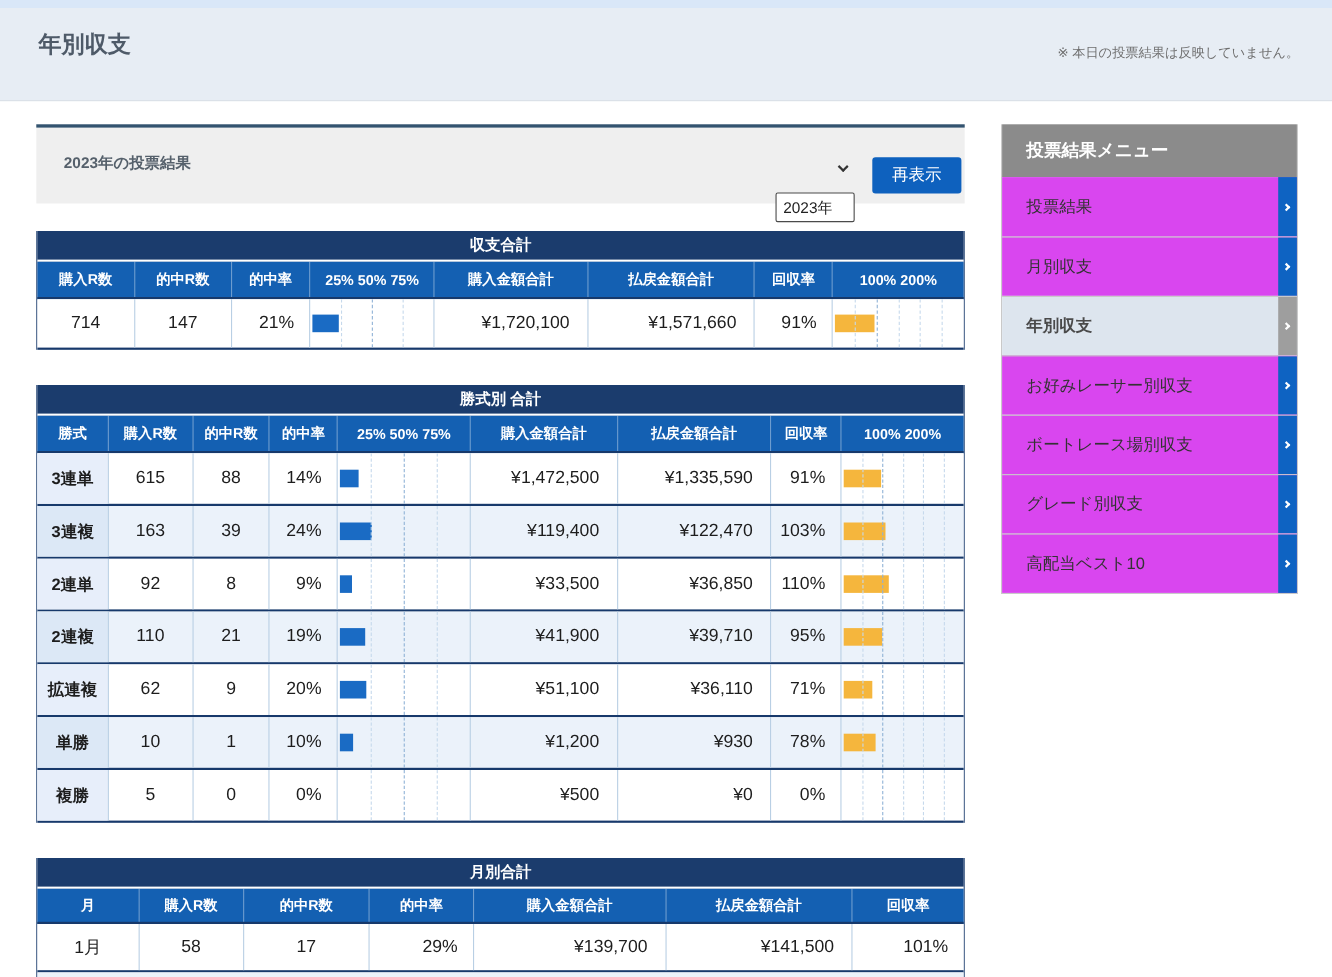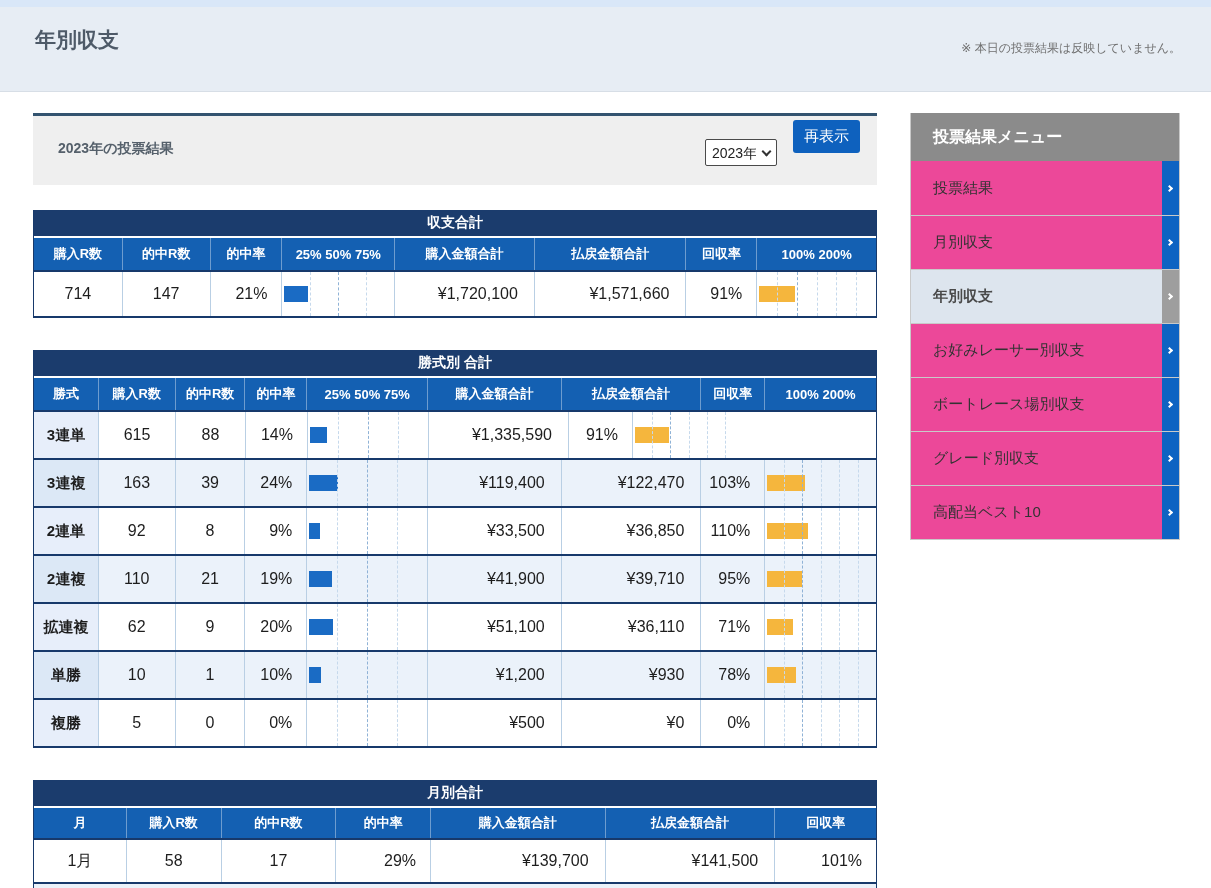--- a/index.html
+++ b/index.html
@@ -13,24 +13,24 @@
   .page-title { position:absolute; left:35px; top:26px; font-size:21px; font-weight:bold; color:#4e5a68; }
   .page-note { position:absolute; right:30px; top:40px; font-size:12px; color:#6f6f6f; }
 
   
   .section-head { position:absolute; left:33px; top:113px; width:844px; height:72px;
     background:#efefef; border-top:3px solid #33536f; }
   .section-title { position:absolute; left:25px; top:24px; font-size:14px; font-weight:bold; color:#55606b; }
   .select-wrap { position:absolute; left:672px; top:23px; width:72px; height:27px; }
   .select-wrap select { width:100%; height:100%; border:1px solid #4a4a4a; border-radius:2px;
     background:#fff; font-size:14px; color:#222; padding:0 20px 0 6px;
-    -webkit-appearance:none; appearance:none; font-family:inherit; }
+    -webkit-appearance:none; appearance:none; font-family:inherit;margin-top:36px; }
   .select-caret { position:absolute; right:7px; top:9px; width:7px; height:7px;
     border-right:2px solid #333; border-bottom:2px solid #333; transform:rotate(45deg); pointer-events:none; }
-  .redisplay-btn { position:absolute; left:760px; top:4px; width:67px; height:33px;
+  .redisplay-btn { position:absolute; left:760px; top:27px; width:81px; height:33px;
     background:#0e61be; color:#fff; border:none; border-radius:3px; font-size:15px;
     font-family:inherit; cursor:pointer; }
 
   
   .tbl { position:absolute; width:844px; border-left:1px solid #17396b; border-right:1px solid #17396b; }
   .tbl-title { height:28px; background:#1b3c6d; border-bottom:2px solid #fff;
     color:#fff; font-weight:bold; font-size:14px; display:flex; align-items:center; justify-content:center; }
   .thead { display:flex; background:#1460b2; border-bottom:2px solid #17396b; }
   .thead .cell { color:#fff; font-weight:bold; font-size:13px; display:flex; align-items:center; justify-content:center; }
   .thead .cell + .cell { border-left:1px solid rgba(255,255,255,.38); }
@@ -70,21 +70,21 @@
   #table-monthly .trow { height:44px; }
   .t3c1{width:92px}.t3c2{width:95px}.t3c3{width:115px}.t3c4{width:95px}
   .t3c5{width:175px}.t3c6{width:170px}.t3c7{width:102px}
   .next-row-sliver { height:6px; background:#ebf2fa; }
 
   
   .sidebar { position:absolute; left:910px; top:113px; width:270px; border:1px solid #c9c9c9; border-top:none; background:#fff; }
   .side-header { height:48px; background:#8b8b8b; color:#fff; font-weight:bold; font-size:16px;
     display:flex; align-items:center; padding-left:22px; }
   .side-item { position:relative; height:54px; display:flex; align-items:center;
-    padding-left:22px; font-size:15px; color:#333; background:#ec4899; border-top:1px solid #c9c9c9; cursor:pointer; }
+    padding-left:22px; font-size:15px; color:#333; background:#d946ef; border-top:1px solid #c9c9c9; cursor:pointer; }
   .side-item.active { background:#dde5ee; color:#4a4a4a; font-weight:bold; }
   .side-tab { position:absolute; right:0; top:0; bottom:0; width:17px; background:#0e63c2;
     display:flex; align-items:center; justify-content:center; }
   .side-item.active .side-tab { background:#9e9e9e; }
   .chev { width:5px; height:5px; border-right:2px solid #fff; border-bottom:2px solid #fff;
     transform:rotate(-45deg); margin-right:2px; }
 </style>
 </head>
 <body>
 
@@ -158,20 +158,21 @@
     <div class="cell t2c1 rowhead">3連単</div>
     <div class="cell t2c2">615</div>
     <div class="cell t2c3">88</div>
     <div class="cell t2c4 rate">14%</div>
     <div class="cell t2c5 bars">
         <i class="bar blue" style="width: 14%;"></i>
         <i class="gl" style="left: 25%;"></i>
         <i class="gl major" style="left: 50%;"></i>
         <i class="gl" style="left: 75%;"></i>
       </div>
+    <div class="cell t2c6 money">¥1,472,500</div>
     <div class="cell t2c7 money">¥1,335,590</div>
     <div class="cell t2c8 rate">91%</div>
     <div class="cell t2c9 bars">
         <i class="bar orange" style="width: 30.3333%;"></i>
         <i class="gl" style="left: 16.67%;"></i>
         <i class="gl major" style="left: 33.33%;"></i>
         <i class="gl" style="left: 50%;"></i>
         <i class="gl" style="left: 66.67%;"></i>
         <i class="gl" style="left: 83.33%;"></i>
       </div>

